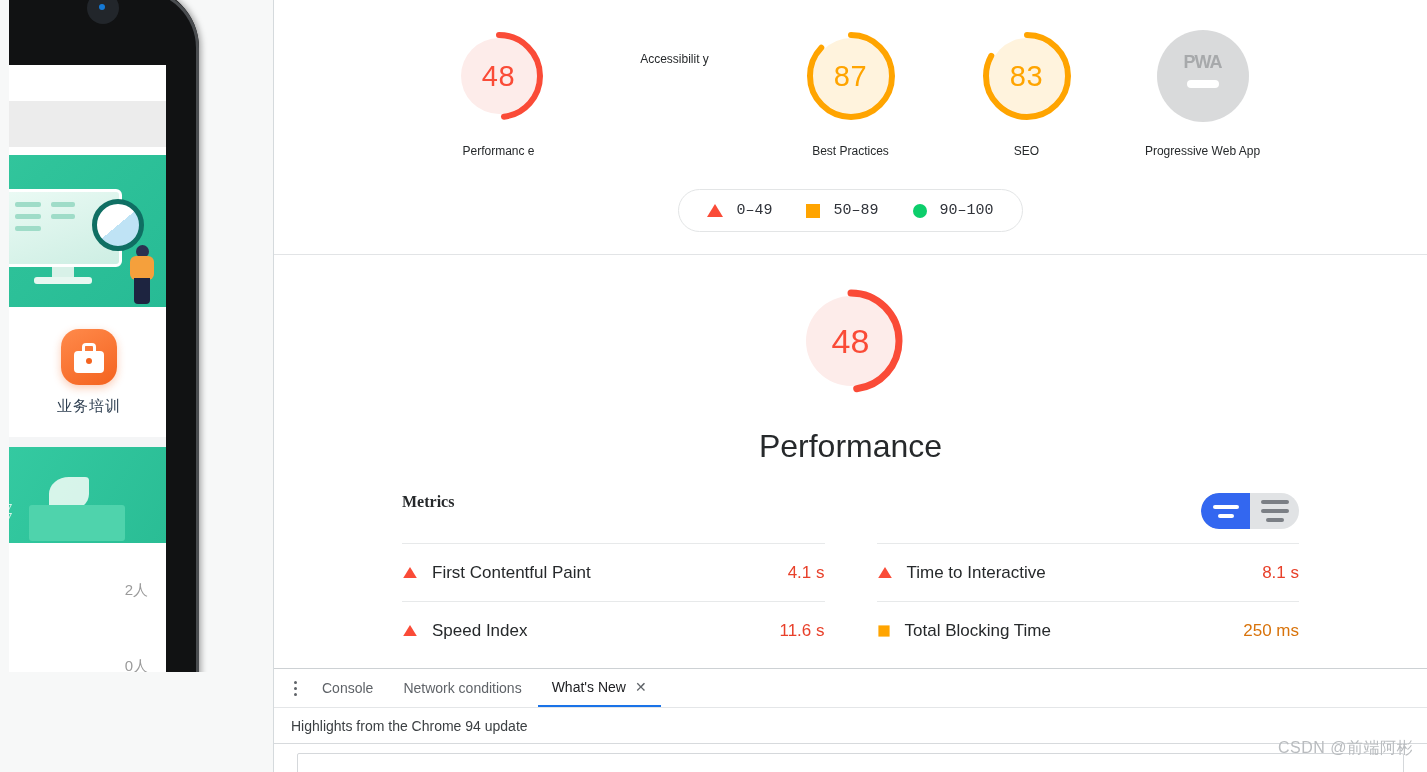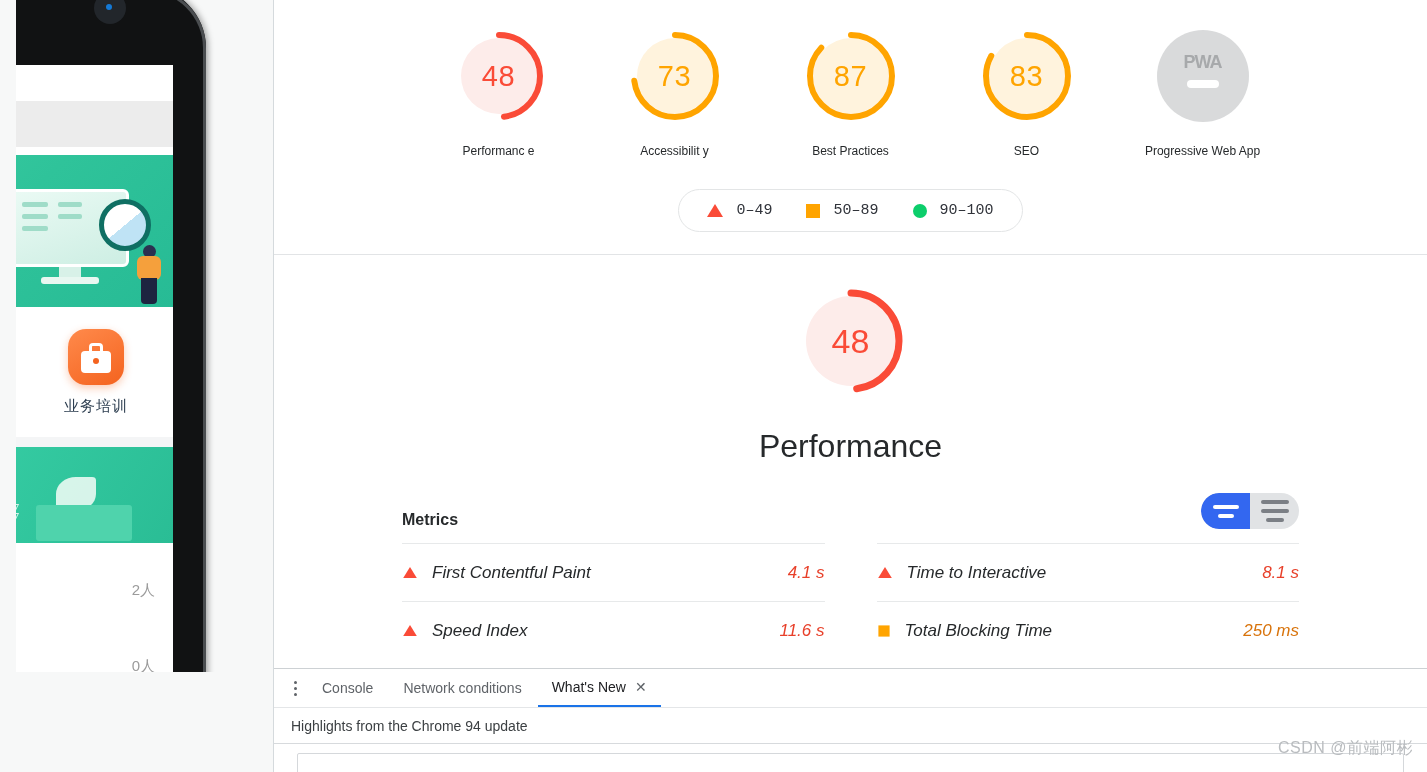--- a/index.html
+++ b/index.html
@@ -6,21 +6,21 @@
   html, body {
     width: 1427px; height: 772px;
     overflow: hidden;
     background: #ffffff;
     font-family: "Liberation Sans", sans-serif;
   }
   #root { position: relative; width: 1427px; height: 772px; background: #f7f8f8; }
 
   
   .phone-area {
-    position: absolute; left: 16px; top: 0; width: 273px; height: 672px;
+    position: absolute; left: 9px; top: 0; width: 273px; height: 672px;
     background: #f7f8f8; overflow: hidden;
   }
   .phone-body {
     position: absolute; left: -260px; top: -14px;
     width: 450px; height: 830px;
     background: #111213;
     border-radius: 62px;
     box-shadow: 2px 0 6px rgba(0,0,0,.35);
   }
   .phone-rim {
@@ -165,31 +165,31 @@
   .big-ring { width:108px; height:108px; margin:0 auto; position:relative; }
   .big-ring svg { display:block; transform: rotate(-90deg); }
   .big-score {
     position:absolute; inset:0; display:flex; align-items:center; justify-content:center;
     font-size:34px; color:#fa4b37;
   }
   .big-title { margin-top:33px; font-size:32px; color:#26292b; font-weight:400; }
 
   
   .metrics-wrap { margin: 28px 128px 0 128px; position: relative; }
-  .metrics-head { display:flex; align-items:flex-end; justify-content:space-between; padding-bottom: 14px; }
+  .metrics-head { display:flex; align-items:flex-start; justify-content:space-between; padding-bottom: 14px; font-family: Liberation Serif, serif; }
   .metrics-title { font-size:16px; font-weight:bold; color:#26292b; }
   .toggle {
     display:flex; width:98px; height:36px; border-radius:18px; overflow:hidden; background:#e1e3e5;
   }
   .tg { flex:1; display:flex; flex-direction:column; align-items:center; justify-content:center; gap:5px; }
   .tg.on { background:#3367f0; border-radius:18px 0 0 18px; }
   .tg-l { height:4px; border-radius:2px; }
   .tg.on .tg-l { background:#ffffff; }
   .tg.off .tg-l { background:#7b7f85; }
-  .metrics-grid { display:flex;font-style:italic; }
+  .metrics-grid { display:flex; }
   .mcol { flex:1; }
   .mcol.left { padding-right: 26px; }
   .mcol.right { padding-left: 26px; border-left: 0; }
   .mrow {
     display:flex; align-items:center; height: 58px;
     border-top: 1px solid #e7e9ea; font-size: 17px;
   }
   .mrow .mk-tri { transform: scale(.85); margin-right: 14px; flex:0 0 auto; }
   .mrow .mk-sq  { transform: scale(.8); margin-right: 14px; flex:0 0 auto; }
   .mname { color:#26292b; flex:1; }
@@ -304,27 +304,20 @@
             <svg width="92" height="92" viewBox="0 0 92 92">
               <circle cx="46" cy="46" r="38" fill="#fdecea"></circle>
               <circle cx="46" cy="46" r="41" fill="none" stroke="#fa4b37" stroke-width="6" stroke-linecap="round" stroke-dasharray="123.6 257.6"></circle>
             </svg>
             <div class="gauge-score" style="color:#fa4b37">48</div>
           </div>
           <div class="gauge-title">Performanc e</div>
         </div>
 
         <div class="gauge">
-          <div class="gauge-ring">
-            <svg width="92" height="92" viewBox="0 0 92 92">
-              <circle cx="46" cy="46" r="38" fill="#fff3dd"></circle>
-              <circle cx="46" cy="46" r="41" fill="none" stroke="#ffa400" stroke-width="6" stroke-linecap="round" stroke-dasharray="188 257.6"></circle>
-            </svg>
-            <div class="gauge-score" style="color:#ffa400">73</div>
-          </div>
           <div class="gauge-title">Accessibilit y</div>
         </div>
 
         <div class="gauge">
           <div class="gauge-ring">
             <svg width="92" height="92" viewBox="0 0 92 92">
               <circle cx="46" cy="46" r="38" fill="#fff3dd"></circle>
               <circle cx="46" cy="46" r="41" fill="none" stroke="#ffa400" stroke-width="6" stroke-linecap="round" stroke-dasharray="224 257.6"></circle>
             </svg>
             <div class="gauge-score" style="color:#ffa400">87</div>

